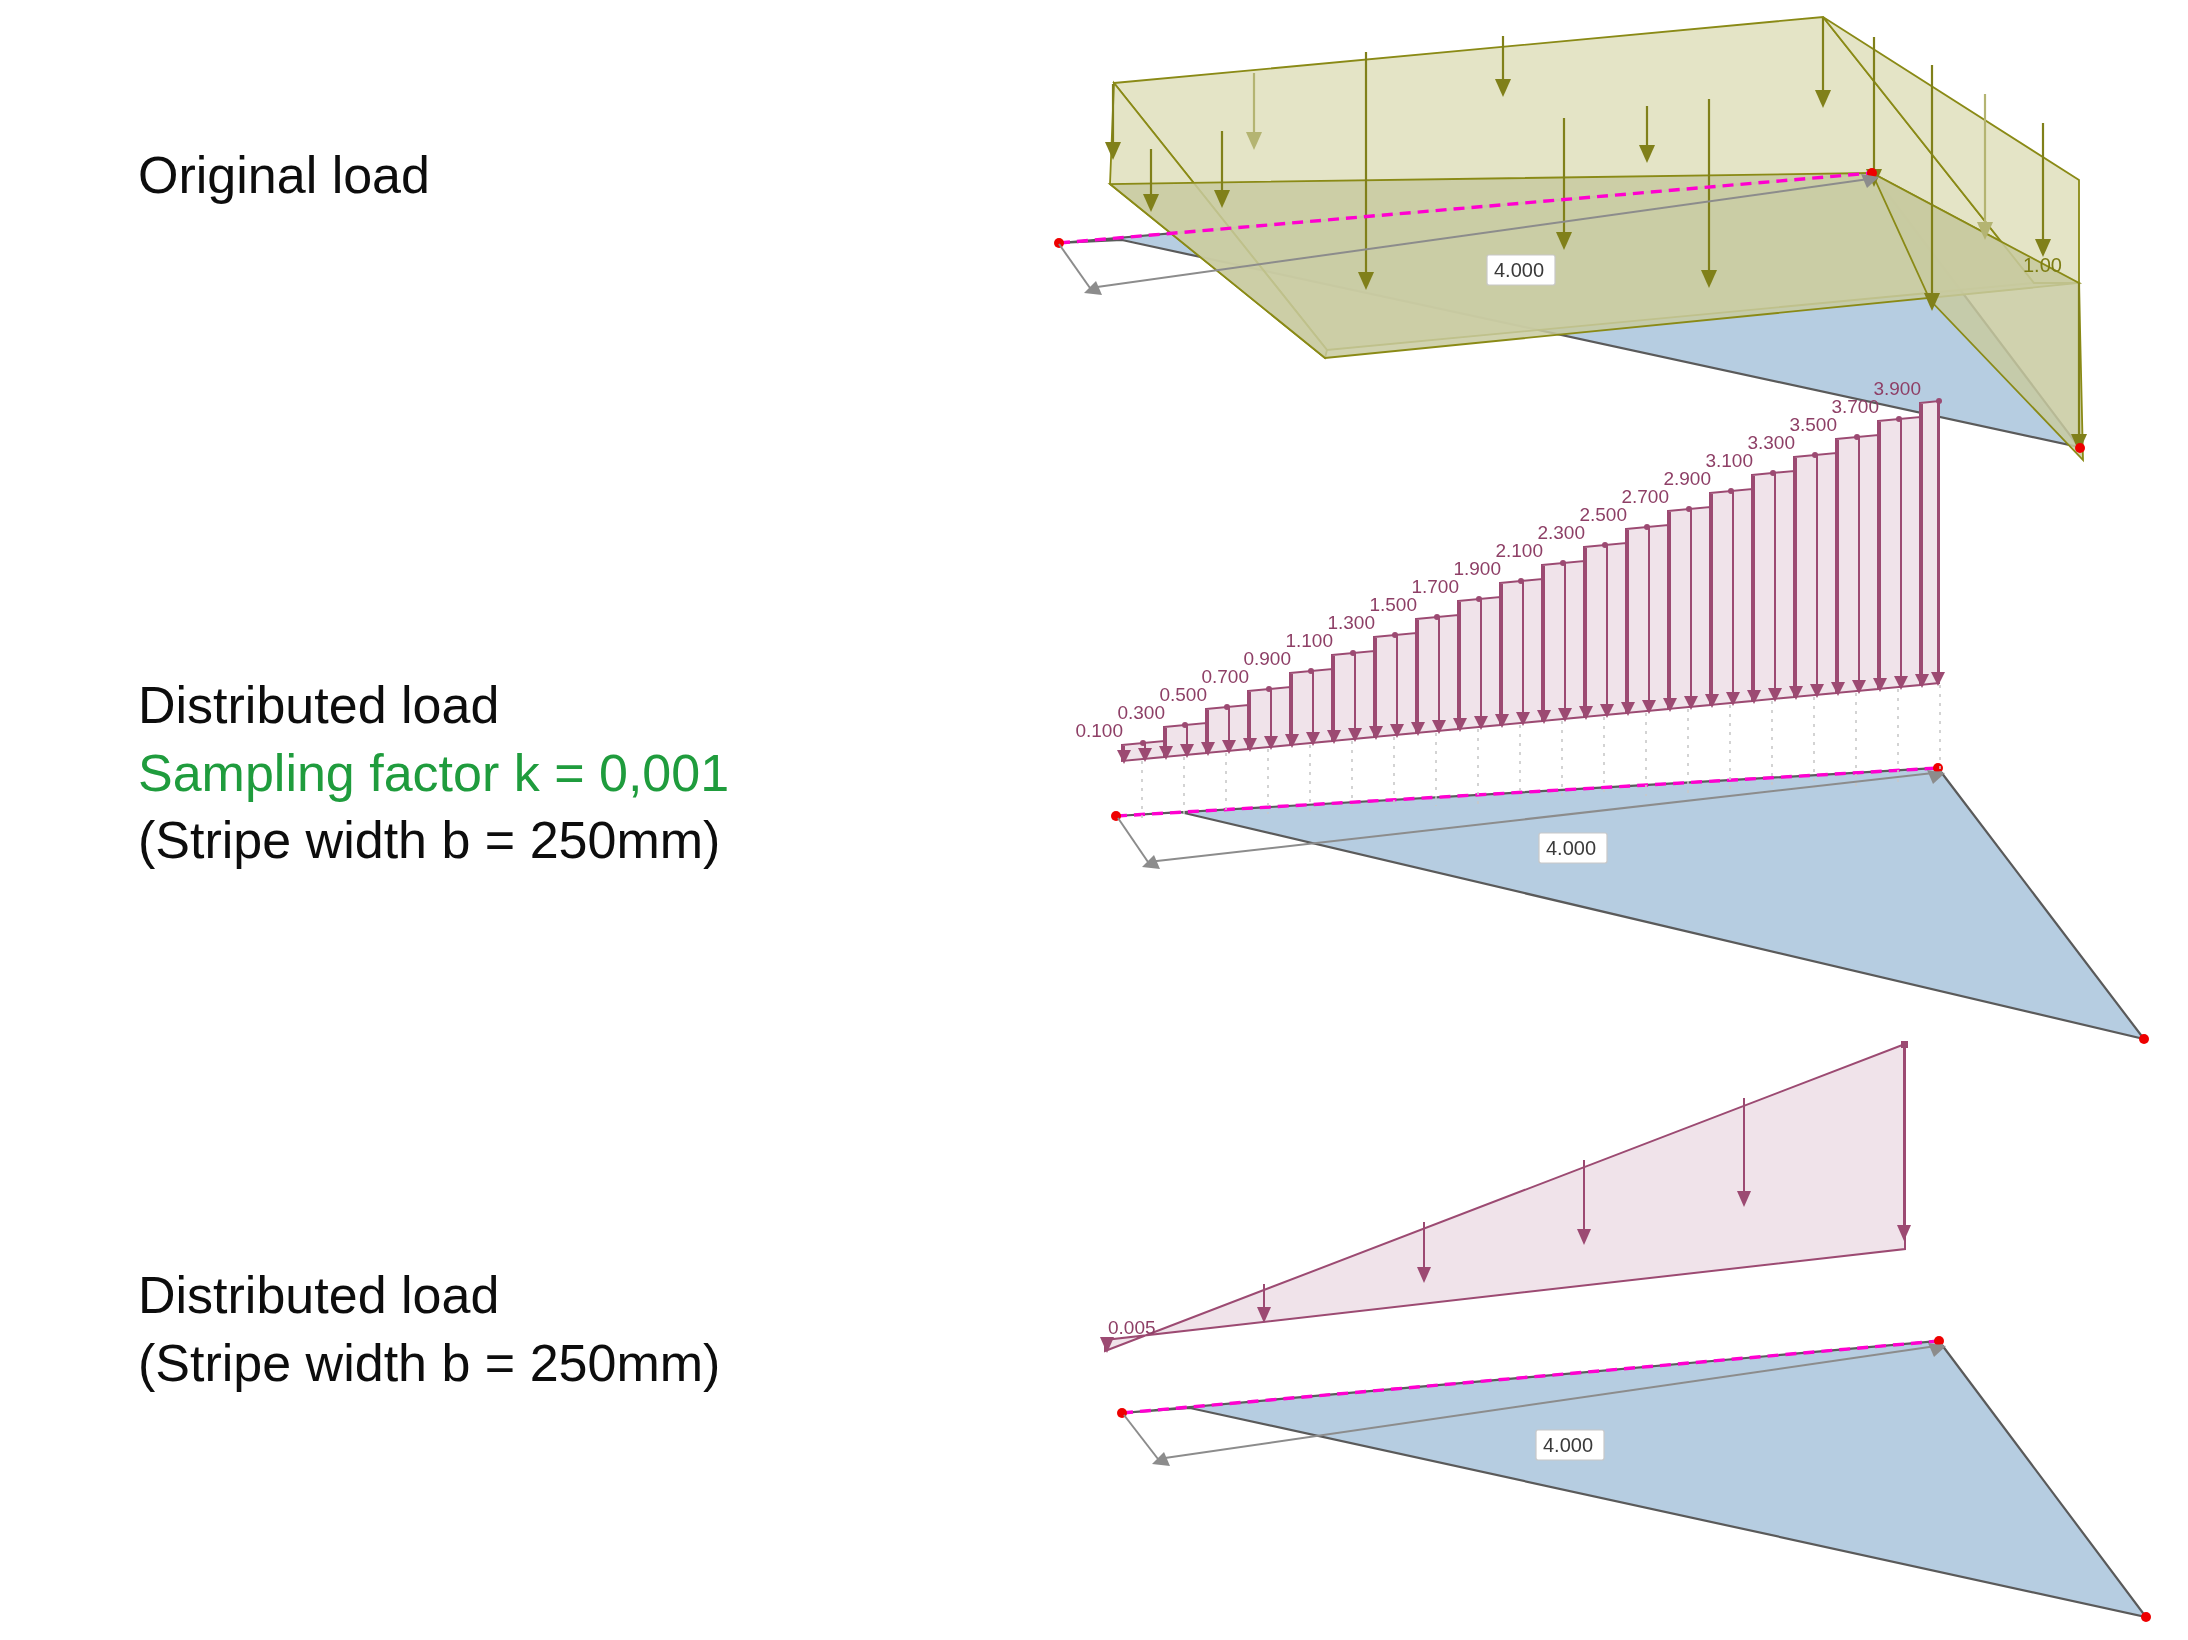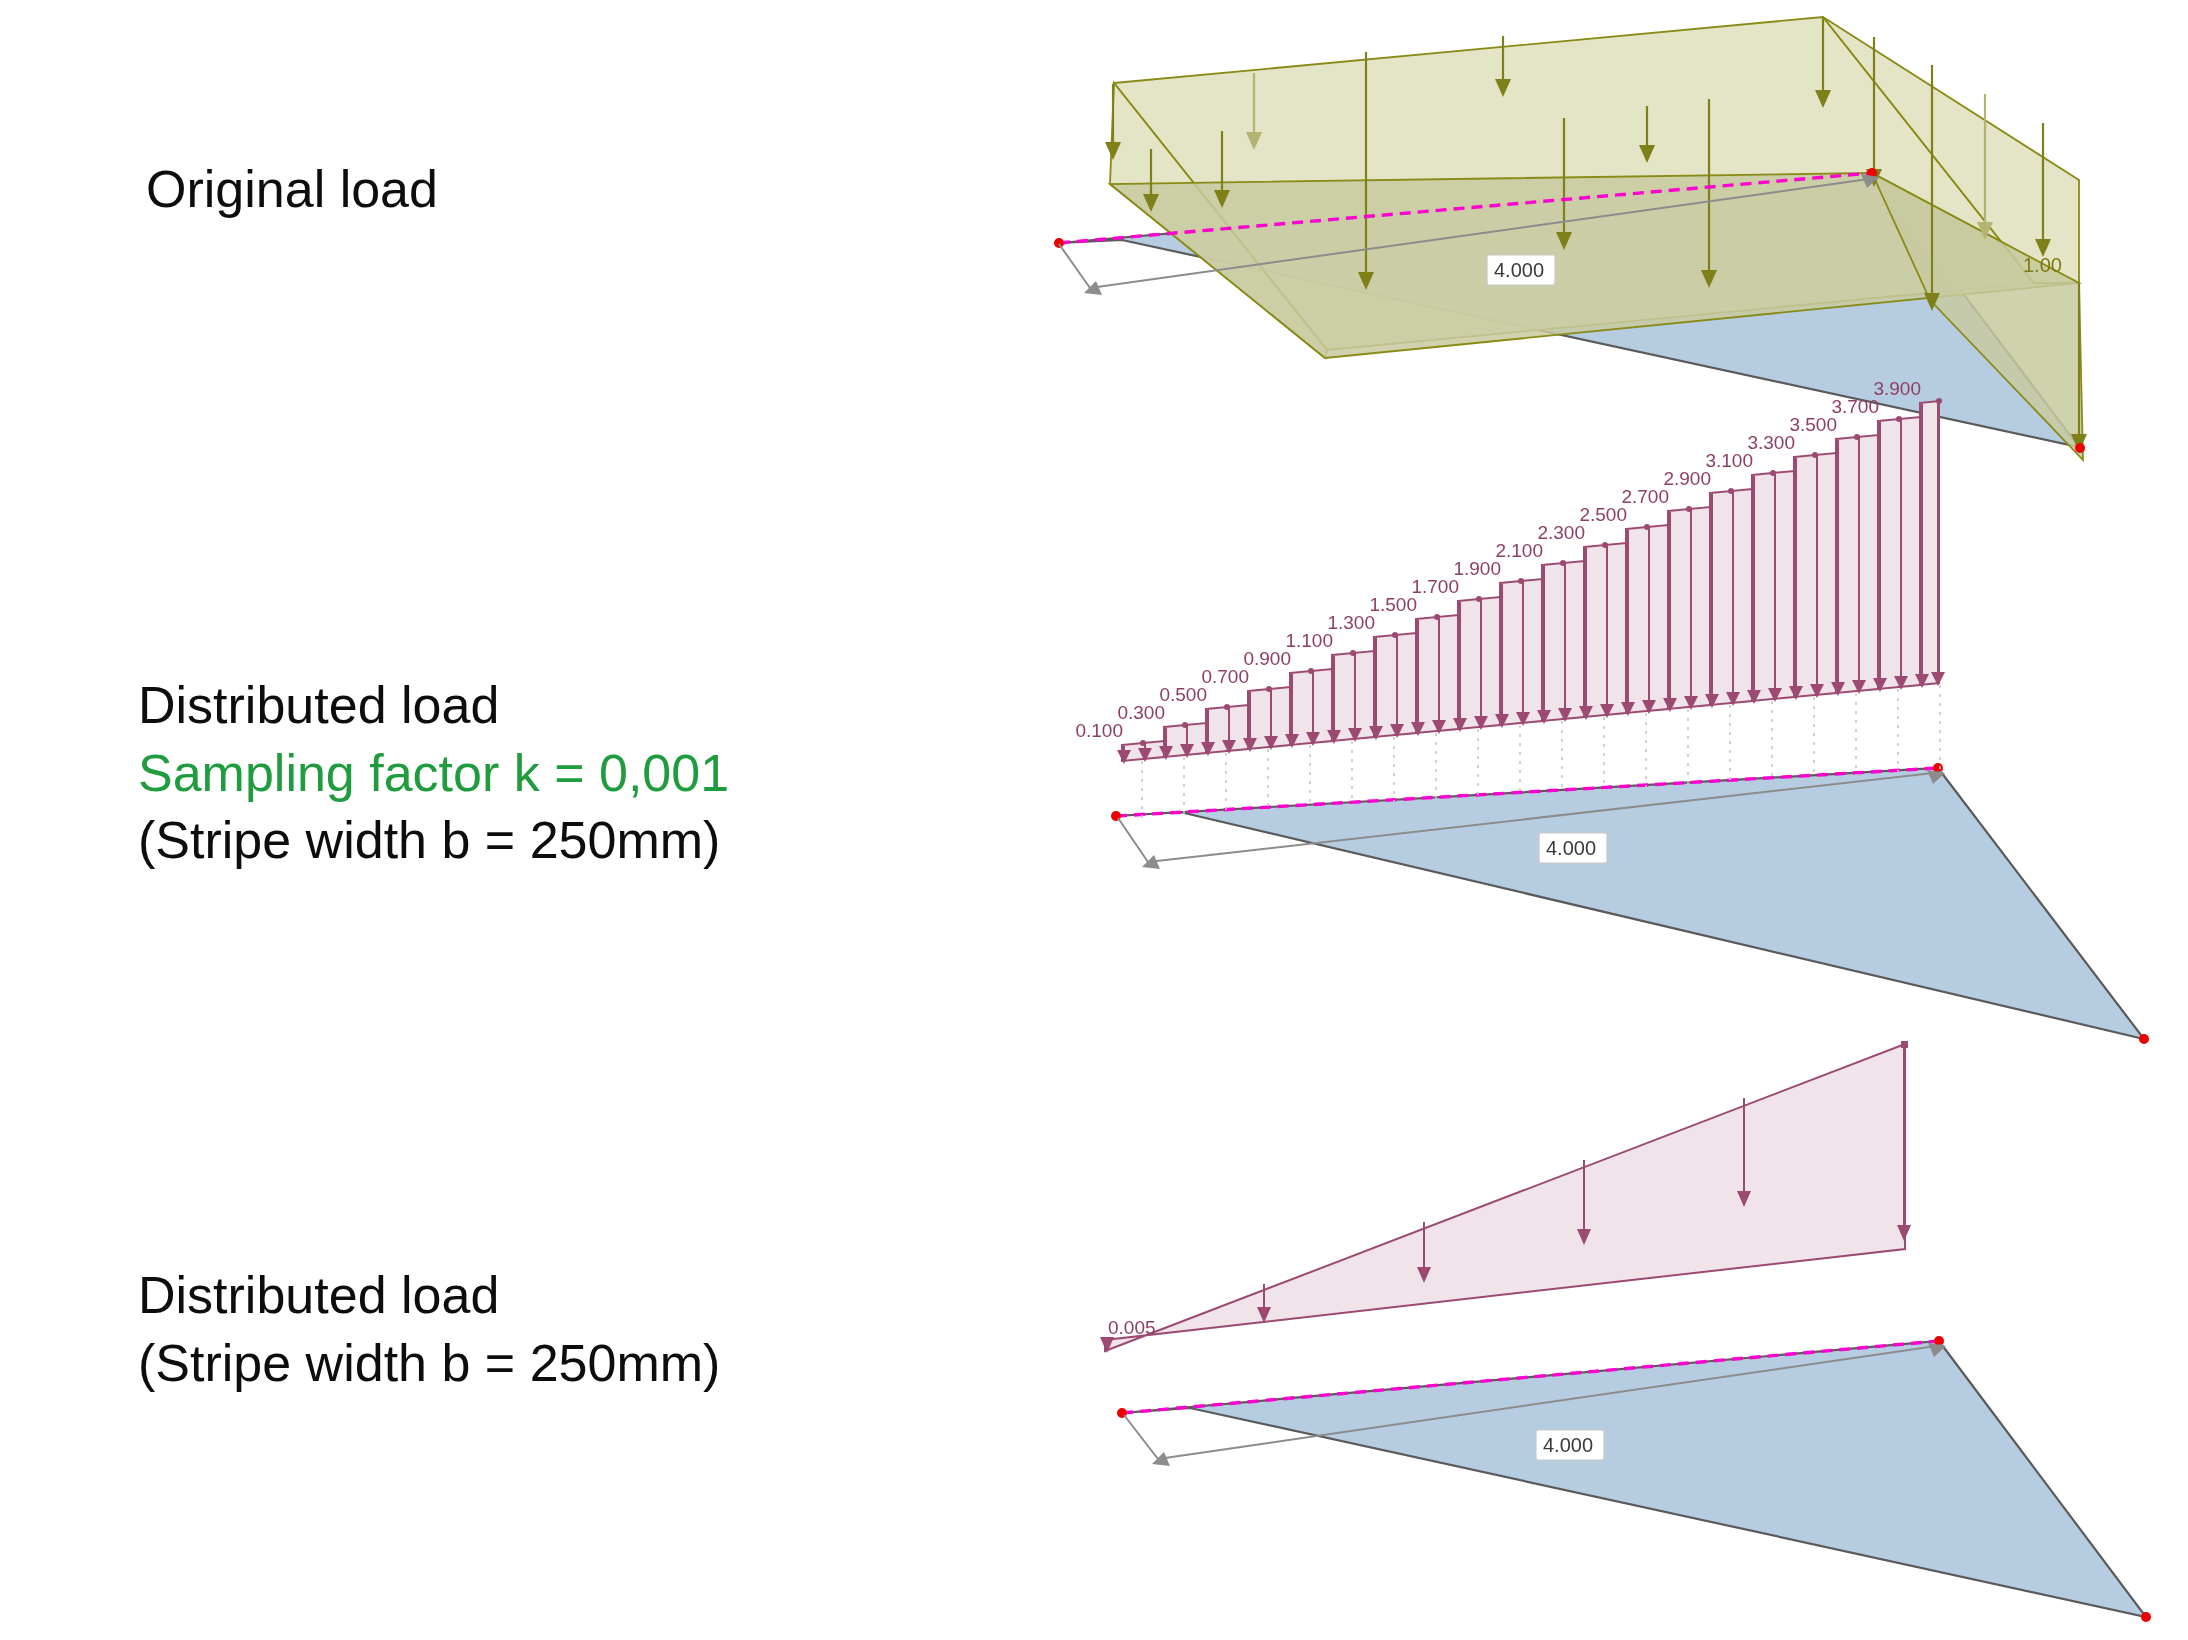--- a/index.html
+++ b/index.html
@@ -24,21 +24,21 @@
   
   .caption-block {
     position: absolute;
     left: 138px;
     font-size: 52px;
     line-height: 1.30;
     color: #0d0d0d;
     font-family: "Liberation Sans", sans-serif;
     white-space: nowrap;
   }
-  #caption-1 { top: 156px; margin-left: 8px; }
+  #caption-1 { top: 142px; }
   #caption-2 { top: 672px; }
   #caption-3 { top: 1262px; }
 
   .caption-line { display: block; }
   .caption-line.accent { color: #1f9c3d; text-align: center; }
 
   
   #diagram-canvas {
     position: absolute;
     left: 0; top: 0;

